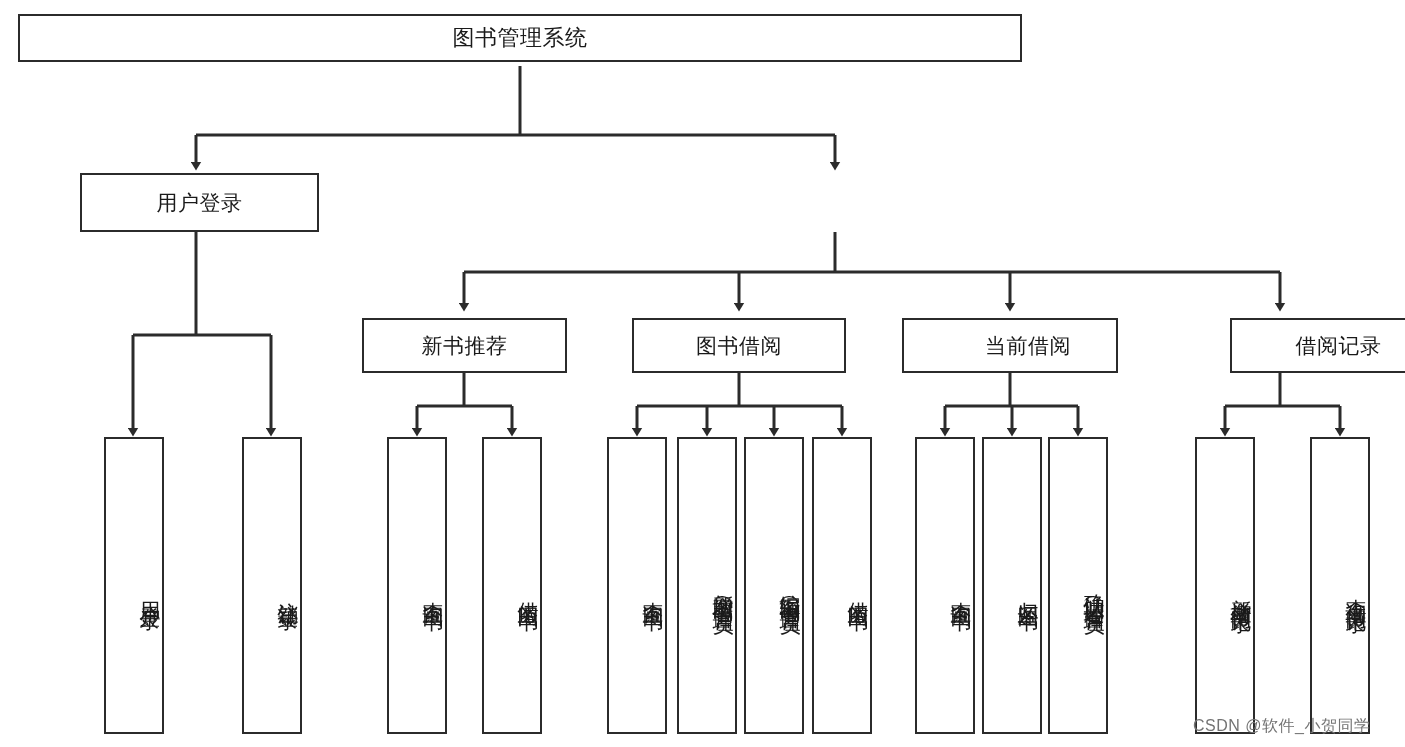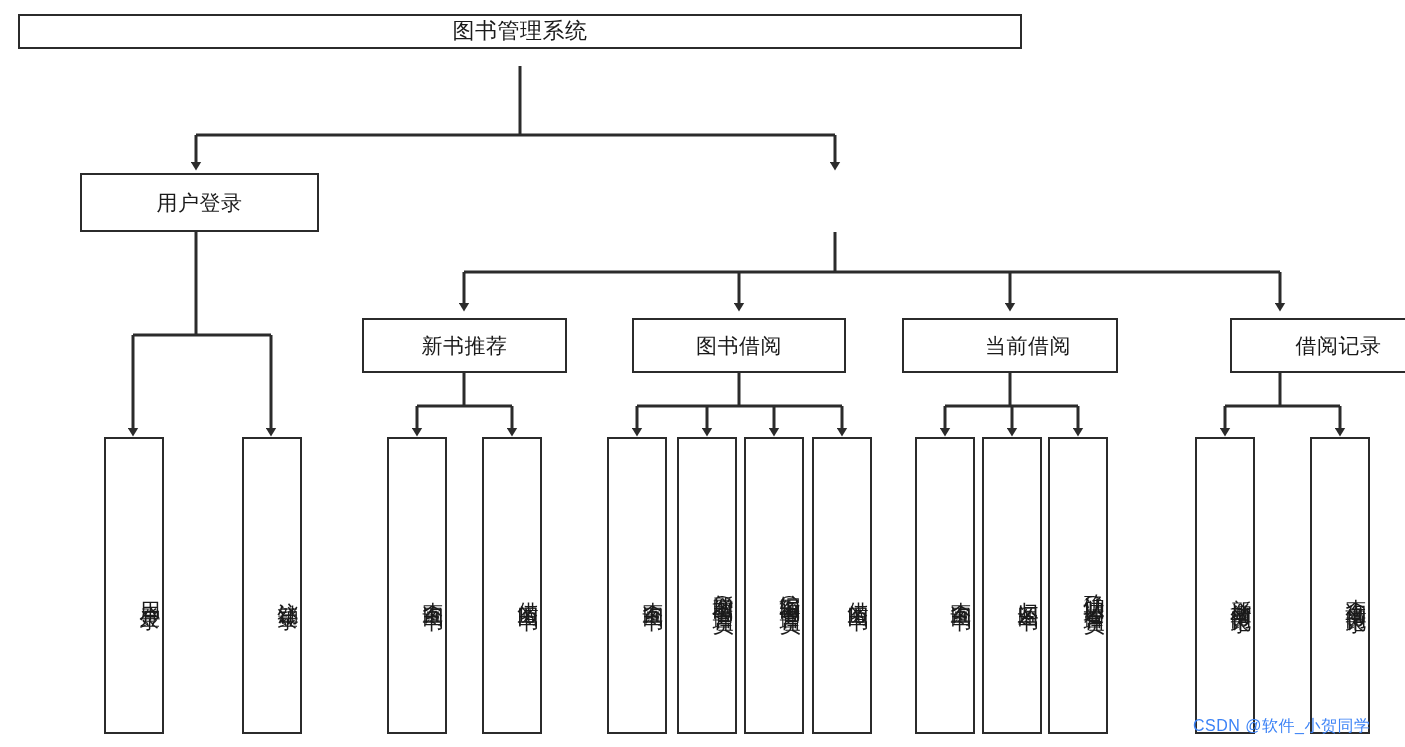--- a/index.html
+++ b/index.html
@@ -52,21 +52,21 @@
   }
   .node-v .vlabel {
     writing-mode: vertical-rl;
     text-orientation: upright;
     letter-spacing: 3px;
     display: block;
   }
   .watermark {
     position: absolute;
     font-size: 16px;
-    color: #3b82f6;
+    color: #737373;
     white-space: nowrap;
     letter-spacing: 0.5px;
     pointer-events: none;
   }
 </style>
 </head>
 <body>
 
 <div id="canvas">
 
@@ -116,21 +116,21 @@
       <path d="M1012,406 L1012,428" marker-end="url(#arrow)"></path>
       <path d="M1078,406 L1078,428" marker-end="url(#arrow)"></path>
 
       <path d="M1280,373 L1280,406"></path>
       <path d="M1225,406 L1340,406"></path>
       <path d="M1225,406 L1225,428" marker-end="url(#arrow)"></path>
       <path d="M1340,406 L1340,428" marker-end="url(#arrow)"></path>
     </g>
   </svg>
 
-  <div class="node node-h node-root" style="left:18px; top:14px; width:1004px; height:35px;">
+  <div class="node node-h node-root" style="left:18px; top:14px; width:1004px; height:48px;">
     <span>图书管理系统</span>
   </div>
 
   <div class="node node-h" style="left:80px; top:173px; width:239px; height:59px;">
     <span>用户登录</span>
   </div>
 
   <div class="node node-h" style="left:362px; top:318px; width:205px; height:55px;">
     <span>新书推荐</span>
   </div>

